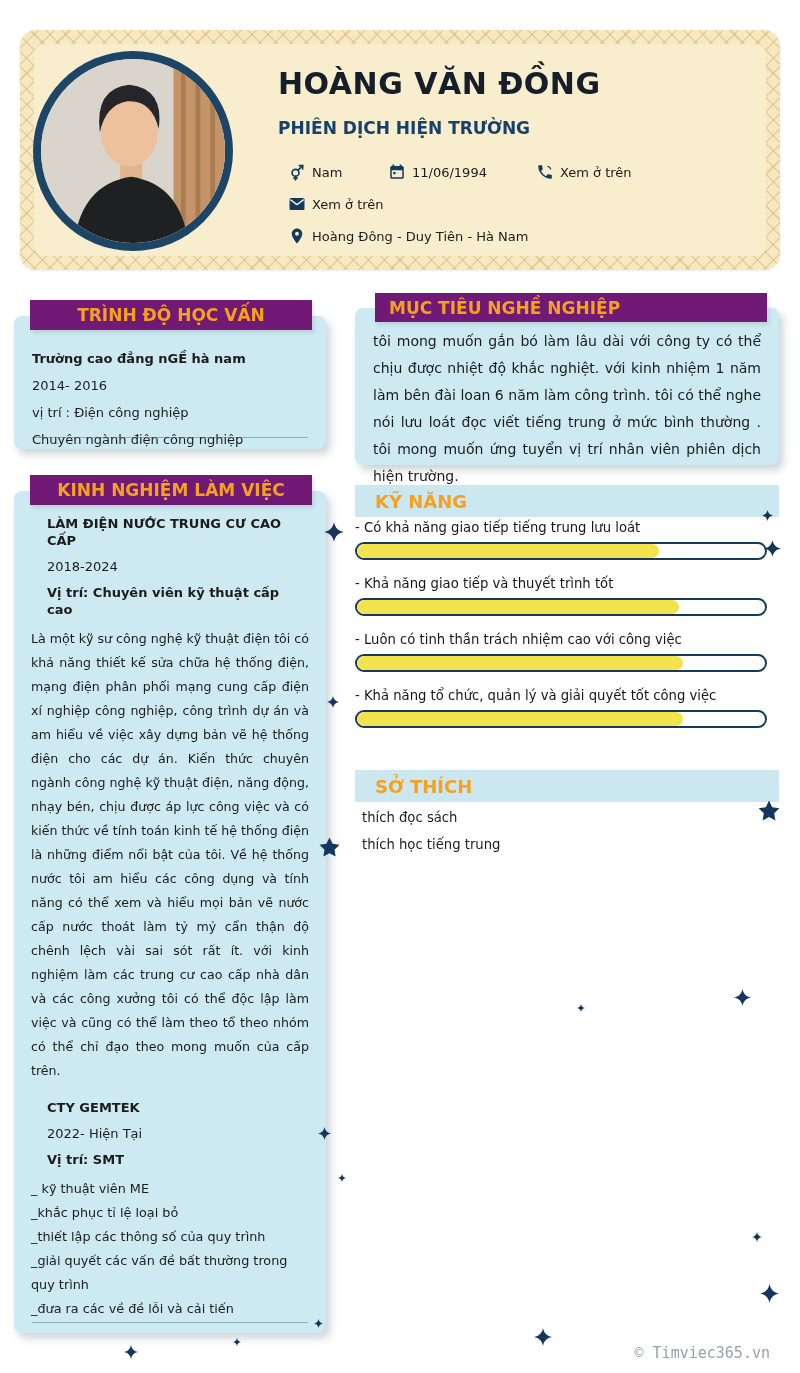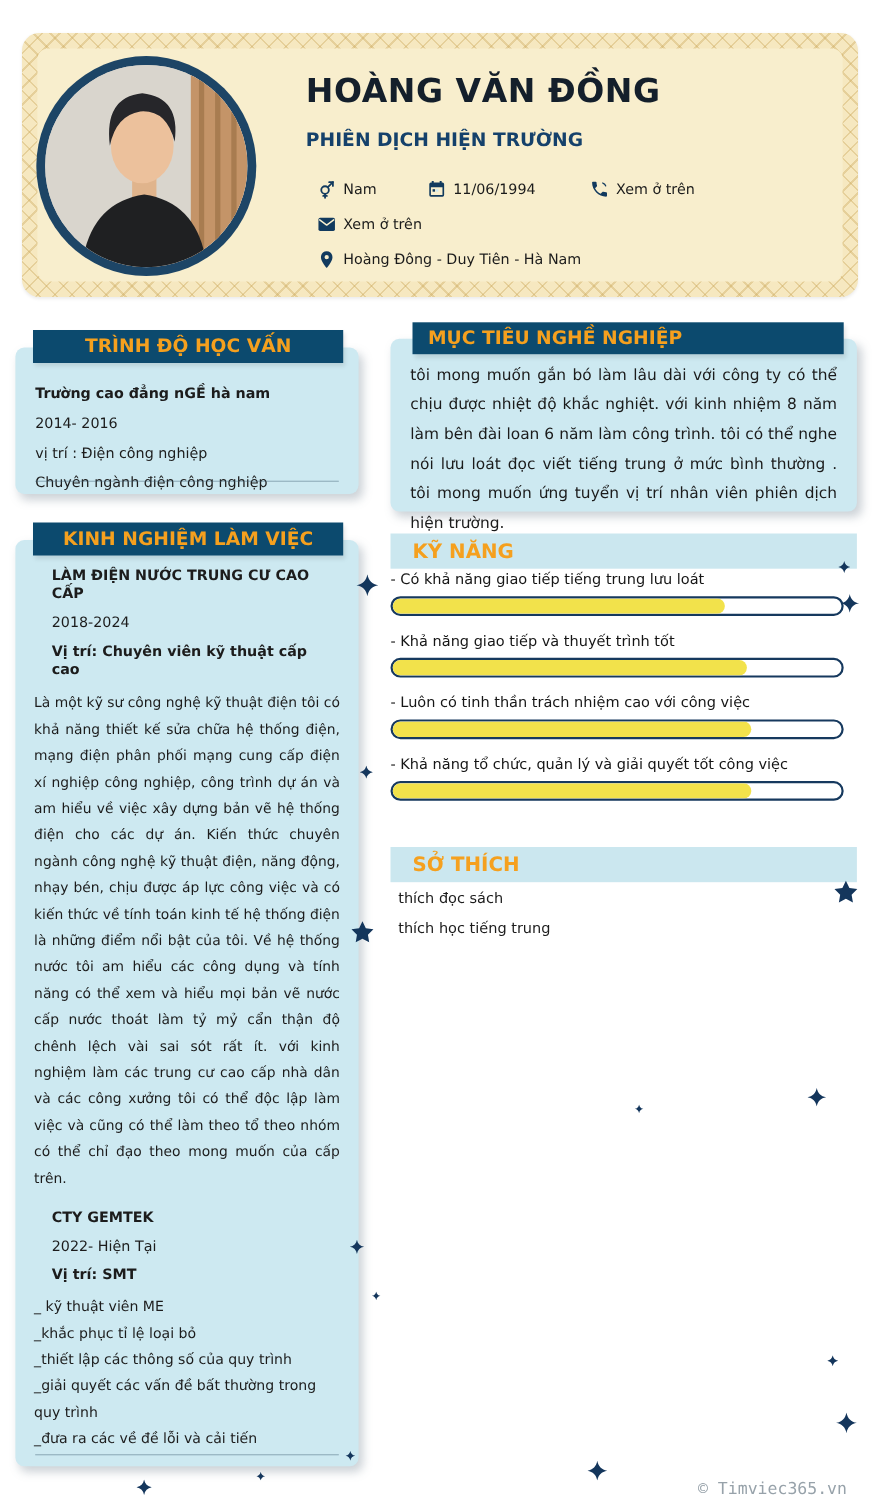--- a/index.html
+++ b/index.html
@@ -47,21 +47,21 @@
     font-size:13px; color:#1b1b1b; height:22px;
   }
   .info-item .ic { width:18px; height:18px; flex:0 0 18px; display:flex; align-items:center; justify-content:center; }
   .info-item .ic svg { width:18px; height:18px; display:block; }
 
   
   .strip {
     position:absolute; display:flex; align-items:center;
     font-weight:bold; color:#f5a01e; z-index:3;
   }
-  .strip-cream { background:#0c4a6e; box-shadow:2px 3px 4px rgba(0,0,0,.10); }
+  .strip-cream { background:#701a75; box-shadow:2px 3px 4px rgba(0,0,0,.10); }
   .strip-blue  { background:#cbe7ef; }
   .strip.center { justify-content:center; }
   .strip.pad { padding-left:14px; }
   .strip.pad20 { padding-left:20px; }
 
   
   .panel-blue {
     position:absolute; background:#cde9f1; border-radius:8px;
     box-shadow:4px 5px 9px rgba(110,125,140,.35); z-index:1;
   }
@@ -214,21 +214,21 @@
     <p class="exp-bullet">_thiết lập các thông số của quy trình</p>
     <p class="exp-bullet">_giải quyết các vấn đề bất thường trong quy trình</p>
     <p class="exp-bullet">_đưa ra các về đề lỗi và cải tiến</p>
     <div class="divider" style="bottom:10px;"></div>
   </div>
   <div class="strip strip-cream center" style="left:30px; top:475px; width:282px; height:30px; font-size:17px;">
     <span>KINH NGHIỆM LÀM VIỆC</span>
   </div>
 
   <div class="panel-blue" style="left:355px; top:308px; width:424px; height:157px;">
-    <p class="objective-text">tôi mong muốn gắn bó làm lâu dài với công ty có thể chịu được nhiệt độ khắc nghiệt. với kinh nhiệm 8 năm làm bên đài loan 6 năm làm công trình. tôi có thể nghe nói lưu loát đọc viết tiếng trung ở mức bình thường . tôi mong muốn ứng tuyển vị trí nhân viên phiên dịch hiện trường.</p>
+    <p class="objective-text">tôi mong muốn gắn bó làm lâu dài với công ty có thể chịu được nhiệt độ khắc nghiệt. với kinh nhiệm 1 năm làm bên đài loan 6 năm làm công trình. tôi có thể nghe nói lưu loát đọc viết tiếng trung ở mức bình thường . tôi mong muốn ứng tuyển vị trí nhân viên phiên dịch hiện trường.</p>
   </div>
   <div class="strip strip-cream pad" style="left:375px; top:293px; width:392px; height:29px; font-size:17px;">
     <span>MỤC TIÊU NGHỀ NGHIỆP</span>
   </div>
 
   <div class="strip strip-blue pad20" style="left:355px; top:485px; width:424px; height:32px; font-size:18px;">
     <span>KỸ NĂNG</span>
   </div>
   <div class="skills-list" id="skills-list">
       <div class="skill">

